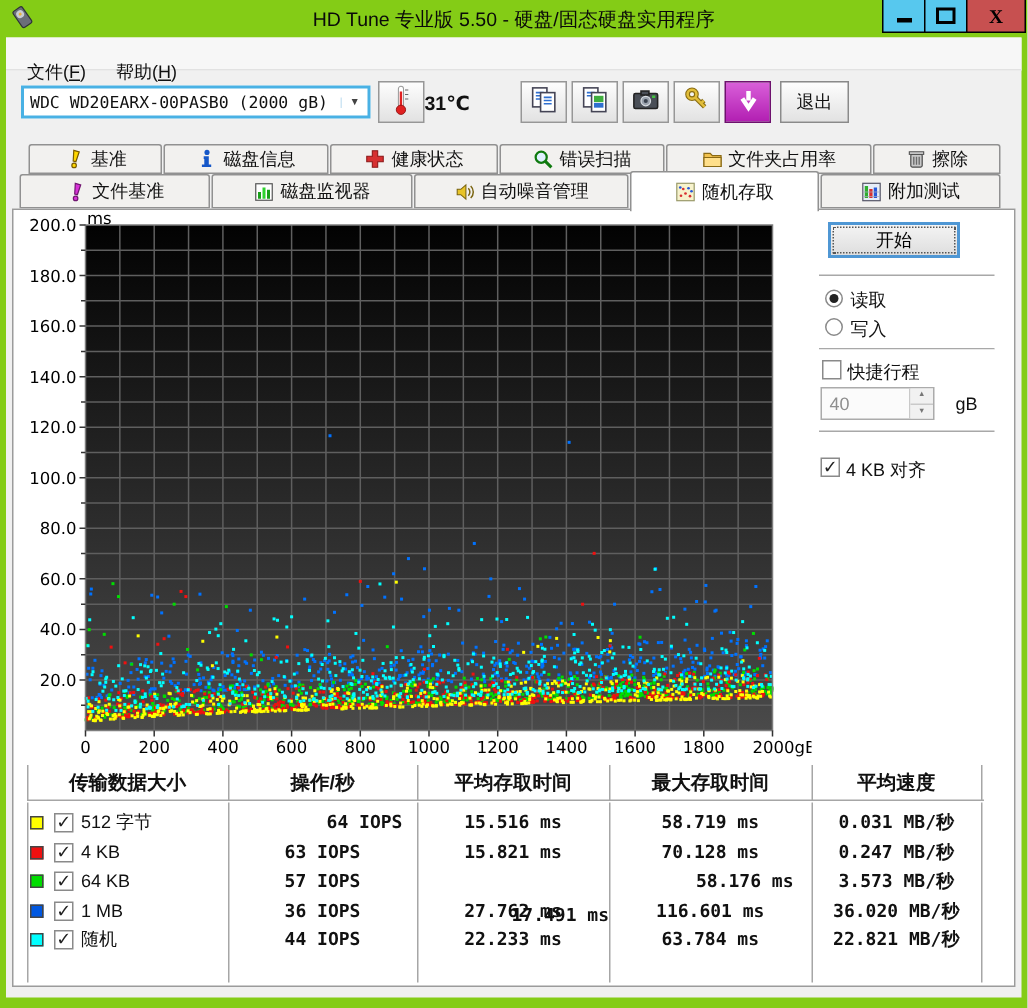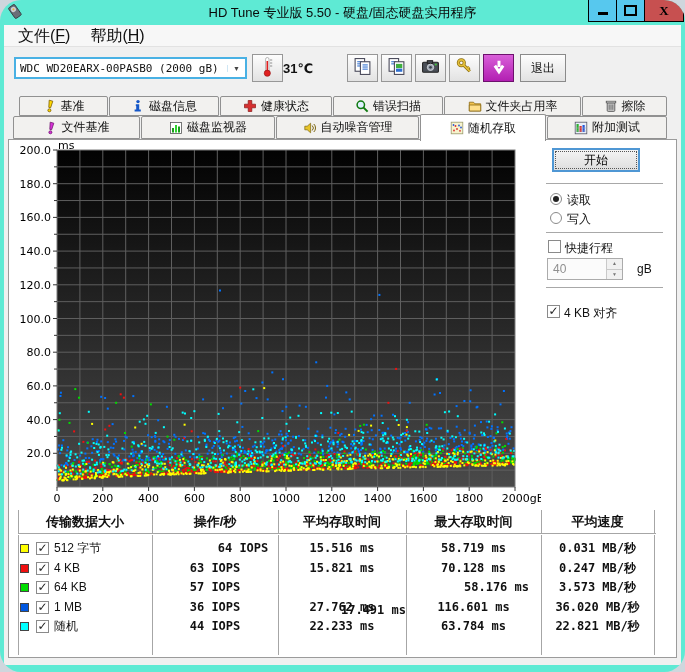--- a/index.html
+++ b/index.html
@@ -1,32 +1,32 @@
 <!DOCTYPE html>
 <html><head>
 <meta charset="utf-8">
 <style>
   html,body{margin:0;padding:0;background:#cfd6dd;}
-  .window{position:relative;width:685px;height:672px;background:#5eead4;overflow:hidden;
-    font-family:"Liberation Sans","DejaVu Sans",sans-serif;font-size:12px;color:#111;border-radius:21px;}
+  .window{position:relative;width:685px;height:672px;background:#84cc16;overflow:hidden;
+    font-family:"Liberation Sans","DejaVu Sans",sans-serif;font-size:12px;color:#111;}
   
   .titlebar{position:absolute;left:0;top:0;width:685px;height:25px;}
   .app-icon{position:absolute;left:7px;top:4px;width:16px;height:16px;}
   .win-title{position:absolute;left:0;top:4px;width:100%;text-align:center;font-size:13px;color:#0a0a0a;}
   .winbtns{position:absolute;right:1px;top:0;display:flex;}
   .winbtn{width:27px;height:21px;border:1px solid #000;border-top:none;margin-left:-1px;background:#57c8ee;
     display:flex;align-items:center;justify-content:center;cursor:default;}
   .winbtn.close{width:38px;background:#c75050;}
   .minglyph{width:10px;height:3px;background:#000;margin-top:6px;}
   .maxglyph{width:9px;height:7px;border:2px solid #000;background:transparent;}
   .closeglyph{font-family:"Liberation Serif","DejaVu Serif",serif;font-weight:bold;font-size:13px;color:#000;}
   
   .client{position:absolute;left:4px;top:25px;width:677px;height:640px;background:#f0f0f0;}
   .menubar{position:absolute;left:0;top:0;width:677px;height:22px;background:#f7f7f7;border-bottom:1px solid #e2e2e2;display:flex;padding-left:4px;box-sizing:border-box;}
-  .menuitem{padding:1px 10px;font-size:16px;}
+  .menuitem{padding:15px 10px;font-size:12px;}
   .menuitem u{text-decoration:underline;}
   .toolbar{position:absolute;left:0;top:22px;width:677px;height:46px;}
   .combo{position:absolute;left:10px;top:10px;width:233px;height:22px;background:#fff;border:2px solid #49b1e4;box-sizing:border-box;display:flex;align-items:center;}
   .combo-text{flex:1;padding-left:4px;font-family:"DejaVu Sans Mono","Liberation Mono",monospace;font-size:11px;white-space:nowrap;overflow:hidden;}
   .combo-arrow{width:17px;text-align:center;font-size:7px;color:#444;border-left:1px solid #cfe6f4;}
   .tb-btn{position:absolute;top:7px;width:31px;height:28px;background:linear-gradient(#fdfdfd,#e2e2e2);
     border:1px solid #979797;box-sizing:border-box;display:flex;align-items:center;justify-content:center;}
   .tb-btn.purple{background:linear-gradient(#d95fd9,#b21fb2);border-color:#6d116d;}
   .therm-btn{left:248px;}
   .temp-label{position:absolute;left:279px;top:14px;font-weight:bold;font-size:13px;}

